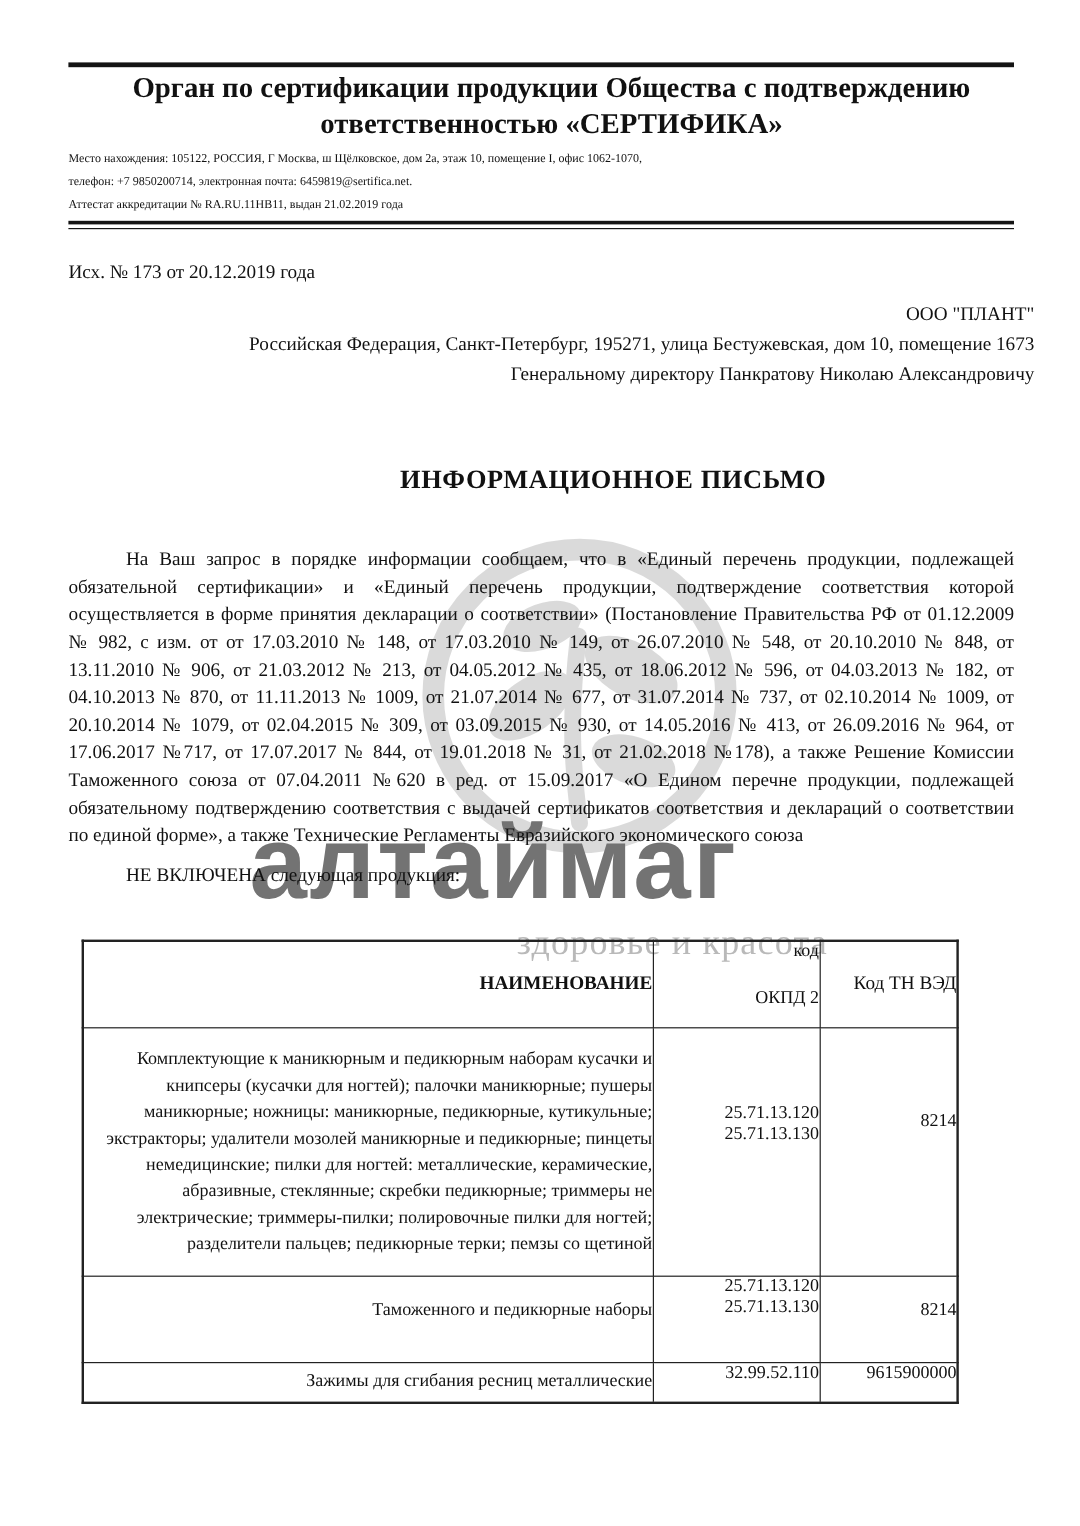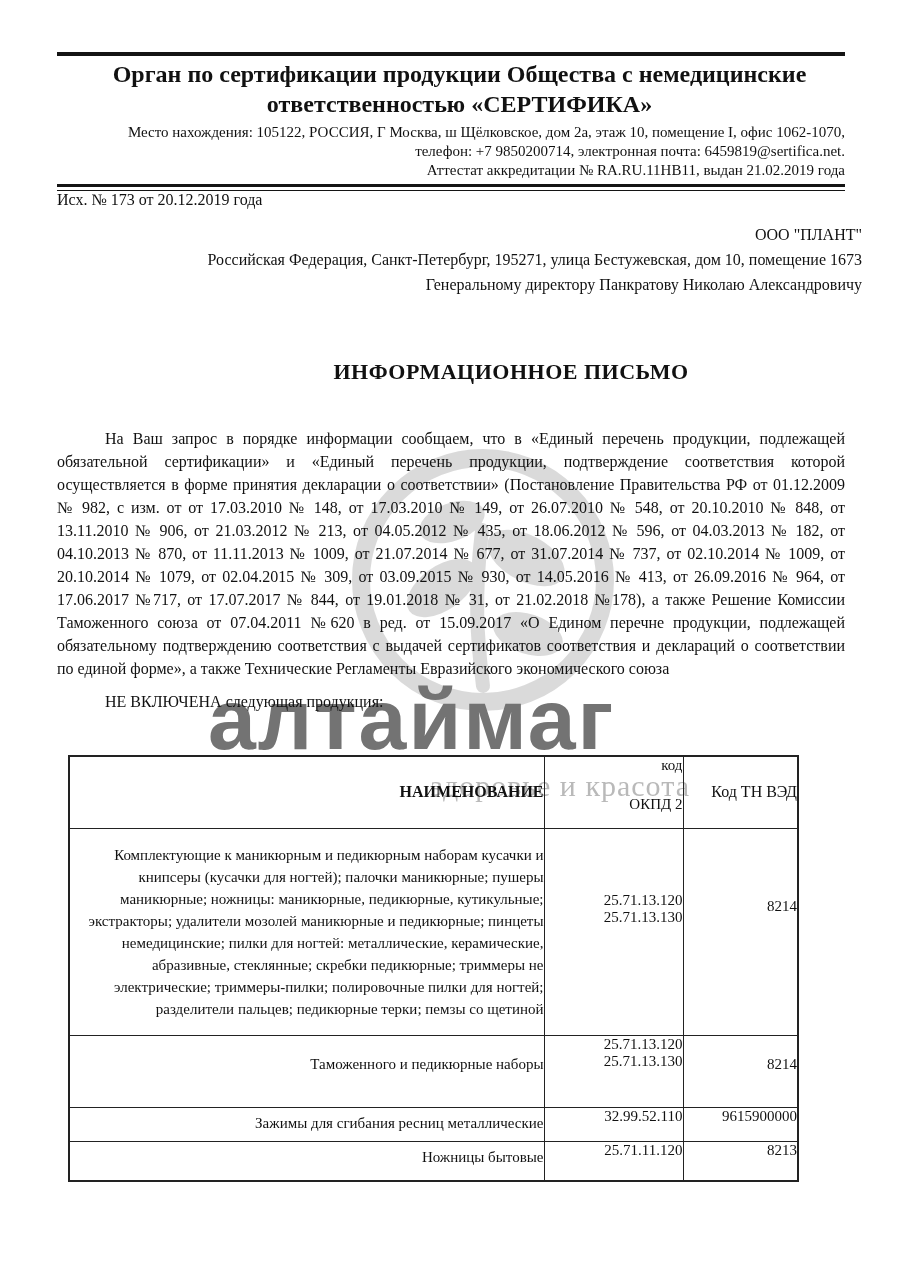--- a/index.html
+++ b/index.html
@@ -41,28 +41,28 @@
   
   .content { position: relative; z-index: 2; margin: 0 38px 0 57px; }
 
   .top-rule { width: 788px; height: 4px; background: #141414; margin-top: 52px; }
   .org-title {
     width: 788px;
     margin: 3px auto 4px auto;
     font-size: 24px; line-height: 30px;
     font-weight: bold; text-align: center;
   }
-  .lh-line { width: 788px; font-size: 15px; line-height: 19px; text-align: right; }
+  .lh-line { width: 788px; font-size: 10px; line-height: 19px; text-align: left; }
   .lh-divider {
     width: 788px; height: 3px; margin-top: 4px;
     border-top: 3px solid #141414;
     border-bottom: 1px solid #141414;
   }
 
-  .ref-line { font-size: 16px; }
+  .ref-line { margin-top: 28px; font-size: 16px; }
 
   .recipient { margin-top: 13px; text-align: right; font-size: 16px; line-height: 25px; }
 
   .letter-title {
     width: 788px; margin: 62px 0 0 60px;
     text-align: center;
     font-size: 22px; font-weight: bold; letter-spacing: 0.5px;
   }
 
   .body-par {
@@ -124,21 +124,21 @@
     <ellipse cx="196" cy="120" rx="42" ry="23" fill="#bdbdbd" transform="rotate(28 196 120)"></ellipse>
     <ellipse cx="122" cy="84" rx="34" ry="19" fill="#bdbdbd" transform="rotate(-20 122 84)"></ellipse>
     <ellipse cx="198" cy="196" rx="36" ry="20" fill="#bdbdbd" transform="rotate(18 198 196)"></ellipse>
   </svg>
   <div class="wm-main">алтаймаг</div>
   <div class="wm-sub">здоровье и красота</div>
 
   <div class="content">
 
     <div class="top-rule"></div>
-    <div class="org-title">Орган по сертификации продукции Общества с немедицинские ответственностью «СЕРТИФИКА»</div>
+    <div class="org-title">Орган по сертификации продукции Общества с подтверждению ответственностью «СЕРТИФИКА»</div>
     <div class="lh-line">Место нахождения: 105122, РОССИЯ, Г Москва, ш Щёлковское, дом 2а, этаж 10, помещение I, офис 1062-1070,</div>
     <div class="lh-line">телефон: +7 9850200714, электронная почта: 6459819@sertifica.net.</div>
     <div class="lh-line">Аттестат аккредитации № RA.RU.11НВ11, выдан 21.02.2019 года</div>
     <div class="lh-divider"></div>
 
     <div class="ref-line">Исх. № 173 от 20.12.2019 года</div>
 
     <div class="recipient">
       <div>ООО "ПЛАНТ"</div>
       <div>Российская Федерация, Санкт-Петербург, 195271, улица Бестужевская, дом 10, помещение 1673</div>
@@ -185,24 +185,17 @@
       </tr>
 
       <tr class="r3">
         <td class="name">Зажимы для сгибания ресниц металлические</td>
         <td class="codes">
           <div class="code-line">32.99.52.110</div>
         </td>
         <td class="tnved">9615900000</td>
       </tr>
 
-      <tr class="r4">
-        <td class="name">Ножницы бытовые</td>
-        <td class="codes">
-          <div class="code-line">25.71.11.120</div>
-        </td>
-        <td class="tnved">8213</td>
-      </tr>
     </tbody>
       </table>
 
   </div>
 </div>
 
 </body></html>

